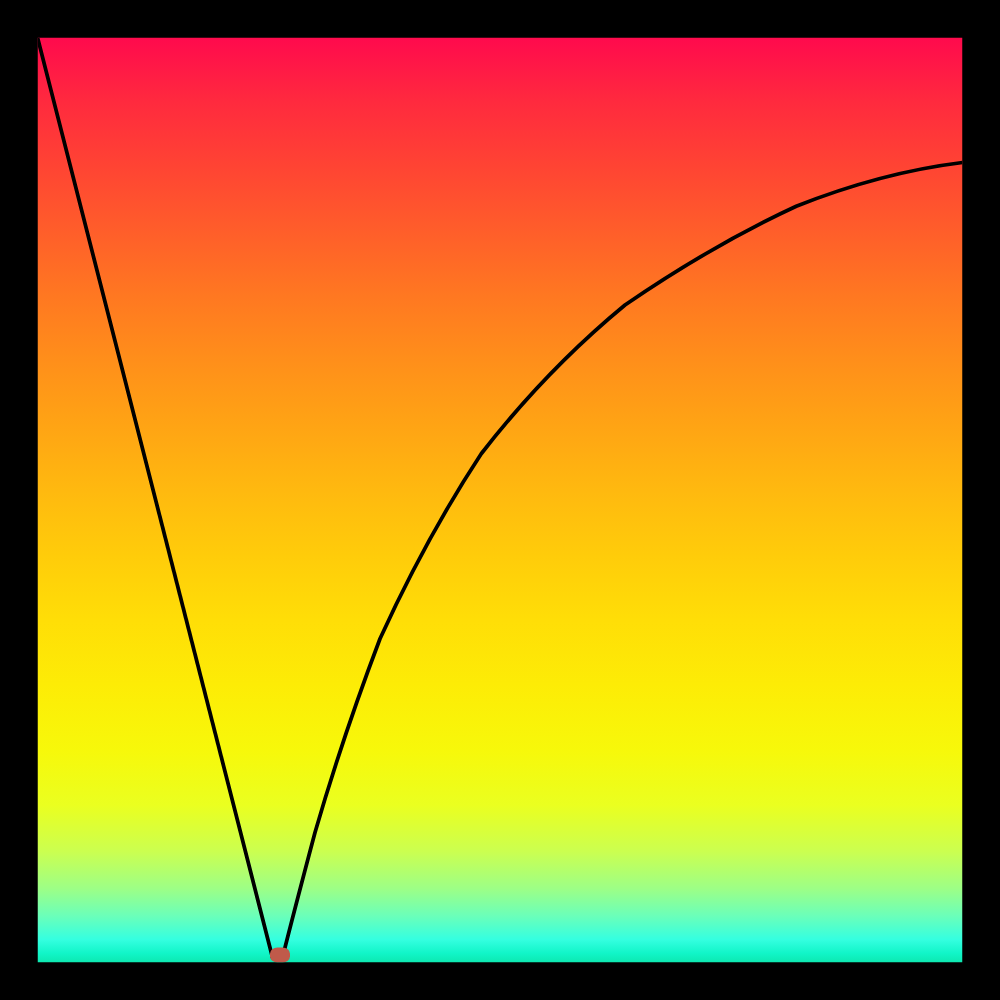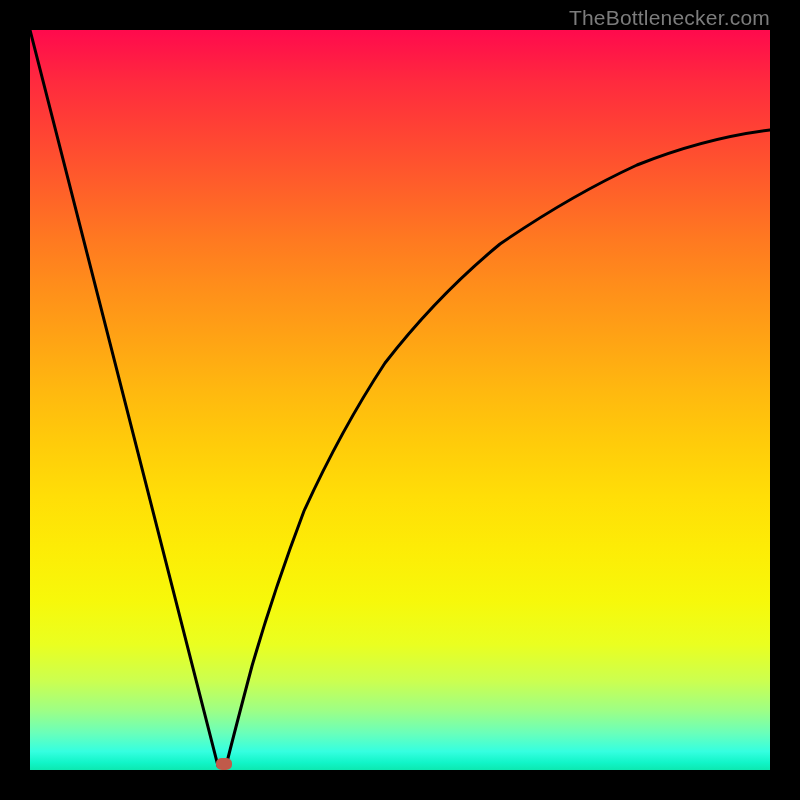--- a/index.html
+++ b/index.html
@@ -74,21 +74,20 @@
     border-radius: 6px / 5px;
     background: #c05a4a;
     transform: translate(-50%, -50%);
   }
 </style>
 </head>
 <body>
 
 <div class="frame">
 
-  <div class="watermark">TheBottlenecker.com</div>
 
   <div class="plot-area">
     <div class="gradient-bg"></div>
 
     <svg class="curves" viewBox="0 0 740 740" preserveAspectRatio="none">
       <path d="M 0 0 L 188 736" fill="none" stroke="#000" stroke-width="3" stroke-linecap="round"></path>
       <path d="M 196 736
                Q 205 700 222 636
                Q 244 560 274 481
                Q 311 400 355 333

